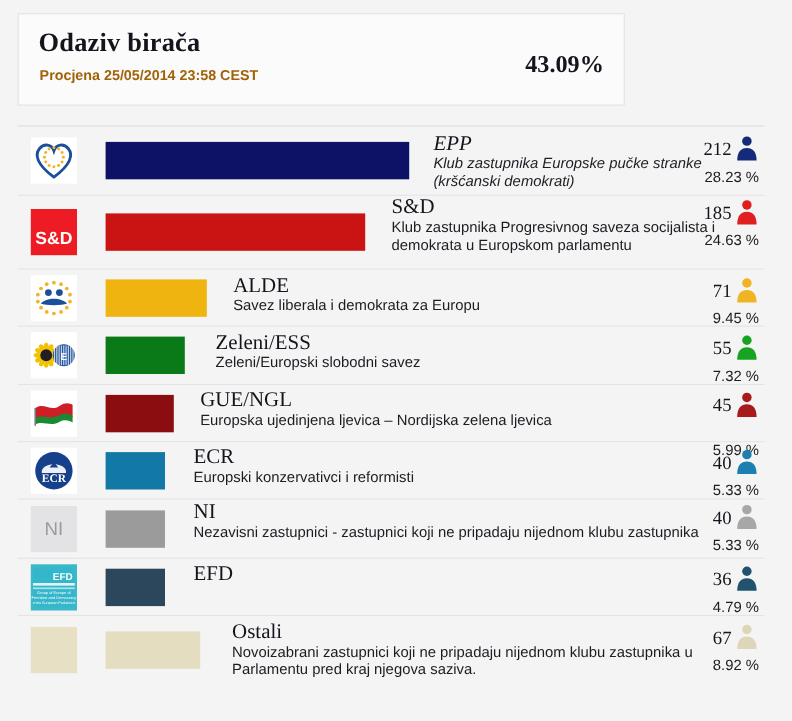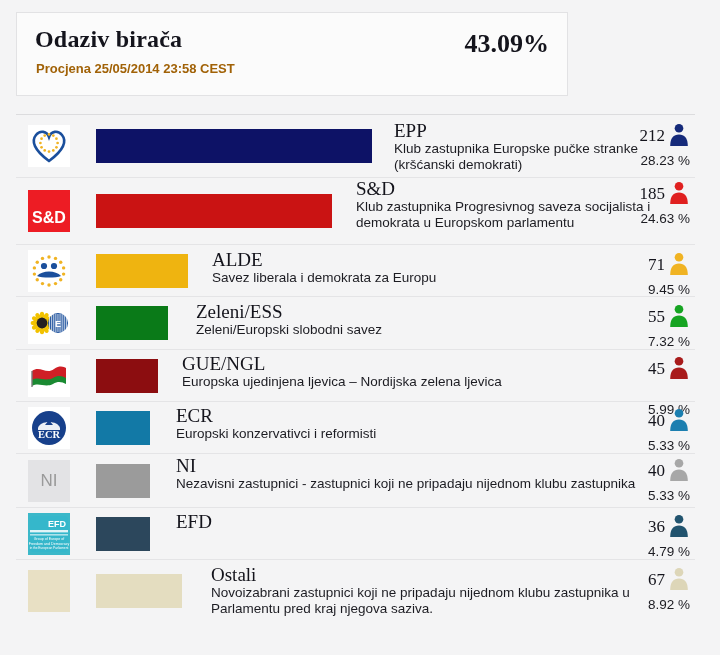--- a/index.html
+++ b/index.html
@@ -32,24 +32,24 @@
     top: 13px;
     font-family: "Liberation Serif", serif;
     font-weight: bold;
     font-size: 24px;
     letter-spacing: 0.2px;
     color: #14141c;
   }
   #turnout-value {
     position: absolute;
     right: 18px;
-    top: 16px;
+    top: 32px;
     font-family: "Liberation Serif", serif;
     font-weight: bold;
-    font-size: 26px;
+    font-size: 22px;
     color: #14141c;
   }
   #turnout-estimate {
     position: absolute;
     left: 19px;
     top: 48px;
     font-size: 13px;
     font-weight: bold;
     color: #a16207;
   }
@@ -166,21 +166,21 @@
             <circle cx="21.00" cy="26.60" r="1.35" fill="#f0b323"></circle>
             <circle cx="16.70" cy="25.45" r="1.35" fill="#f0b323"></circle>
             <circle cx="13.55" cy="22.30" r="1.35" fill="#f0b323"></circle>
             <circle cx="12.40" cy="18.00" r="1.35" fill="#f0b323"></circle>
             <circle cx="13.55" cy="13.70" r="1.35" fill="#f0b323"></circle>
             <circle cx="16.70" cy="10.55" r="1.35" fill="#f0b323"></circle>
       </svg>
         </div>
       </div>
       <div class="bar" style="width: 276px; background: rgb(13, 18, 102);"></div>
-      <div class="info" style="left: 378px; top: 6px; width: 262px;">
+      <div class="info" style="left: 378px; top: 6px; width: 262px; font-style: italic;">
         <div class="party-name">EPP</div>
         <div class="party-desc">Klub zastupnika Europske pučke stranke (kršćanski demokrati)</div>
       </div>
       <div class="seats-cell">
         <span class="person-icon" style="top: 8px;"><svg viewBox="0 0 22 24" width="22" height="24">
     <circle cx="11" cy="5.3" r="4.3" fill="#152a7a"></circle>
     <path d="M2.2 23 C2.2 15.2 5.6 11.6 11 11.6 C16.4 11.6 19.8 15.2 19.8 23 Z" fill="#152a7a"></path>
   </svg></span>
         <span class="seats-num" style="top: 11px;">212</span>
         <span class="seats-pct" style="top: 38px;">28.23 %</span>

